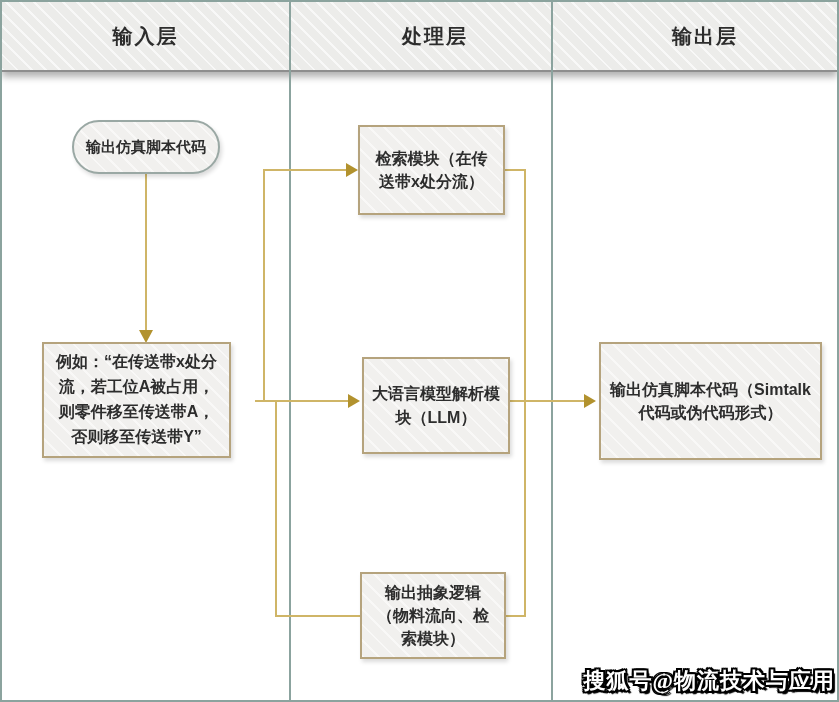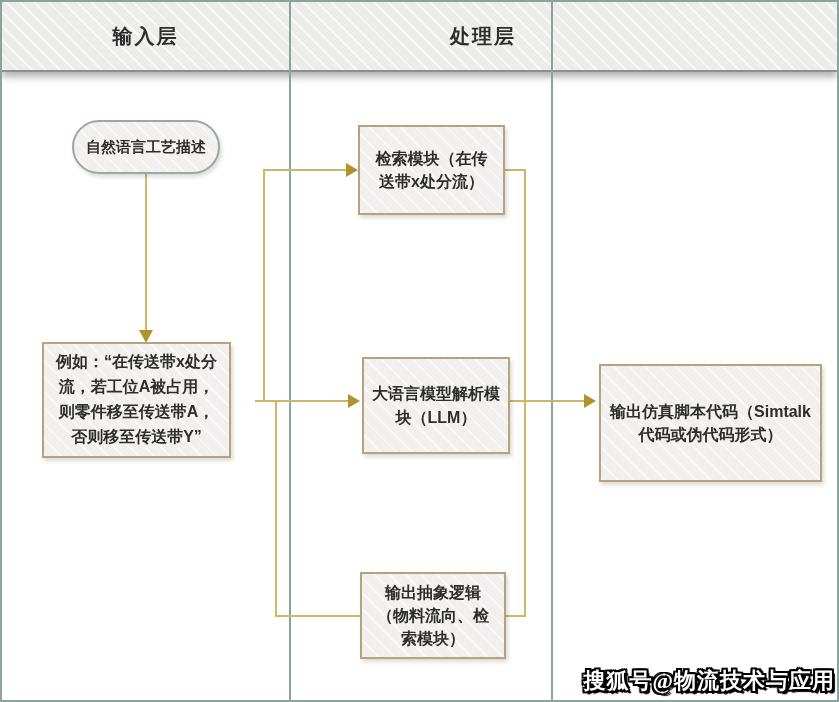--- a/index.html
+++ b/index.html
@@ -18,21 +18,20 @@
   
   .header-band {
     position:absolute; left:0; right:0; top:0; height:70px; z-index:2;
     background-color:#ececea;
     background-image:repeating-linear-gradient(45deg,
       rgba(255,255,255,.65) 0px, rgba(255,255,255,.65) 2px,
       transparent 2px, transparent 10px);
     border-bottom:2px solid #8e8e8e;
     box-shadow:0 5px 7px rgba(0,0,0,.3);
     display:flex;
-    gap:48px;
   }
   .lane-title {
     display:flex; align-items:center; justify-content:center;
     font-size:20px; font-weight:bold; color:#2d2d2d; letter-spacing:2px;
   }
   .lane-title-1 { width:287px; }
   .lane-title-2 { width:284px;padding-left:8px; }
   .lane-title-3 { flex:1; }
 
   
@@ -55,41 +54,42 @@
   }
   .node.stadium {
     border:2px solid #9aa8a4; border-radius:28px;
     font-size:15px;
   }
   .node-input-desc   { left:70px;  top:118px; width:148px; height:54px; }
   .node-input-example{ left:40px;  top:340px; width:189px; height:116px; line-height:1.55; }
   .node-retrieval    { left:356px; top:123px; width:147px; height:90px; }
   .node-llm          { left:360px; top:355px; width:148px; height:97px; }
   .node-abstract     { left:358px; top:570px; width:146px; height:87px; }
-  .node-output       { left:597px; top:340px; width:223px; height:118px; padding:4px 0;margin-top:22px; }
+  .node-output       { left:597px; top:340px; width:223px; height:118px; padding:4px 0; }
 
   
   .watermark {
     position:absolute; right:2px; bottom:4px; z-index:6;
     font-size:22px; font-weight:bold; color:#ffffff; letter-spacing:1px;
     text-shadow:
       -2px -2px 0 #000, 2px -2px 0 #000, -2px 2px 0 #000, 2px 2px 0 #000,
       -2px 0 0 #000, 2px 0 0 #000, 0 -2px 0 #000, 0 2px 0 #000, 3px 3px 1px #000;
     white-space:nowrap;
     font-family:Liberation Serif, serif;
   }
 </style>
 </head>
 <body>
 
 <div class="canvas">
 
   <div class="header-band">
     <div class="lane-title lane-title-1">输入层</div>
     <div class="lane-title lane-title-2">处理层</div>
+    <div class="lane-title lane-title-3">输出层</div>
   </div>
 
   <div class="lane-divider divider-1"></div>
   <div class="lane-divider divider-2"></div>
 
   <svg class="wires" viewBox="0 0 839 702">
 
     <path class="wire" d="M144,172 V329"></path>
     <polygon class="arrowhead" points="137,328 151,328 144,341"></polygon>
 
@@ -101,21 +101,21 @@
 
     <path class="wire" d="M274,399 V614 H359"></path>
     <polygon class="arrowhead" points="359,607 359,621 371,614"></polygon>
 
     <path class="wire" d="M503,168 H523 V614 H504"></path>
 
     <path class="wire" d="M508,399 H582"></path>
     <polygon class="arrowhead" points="582,392 582,406 594,399"></polygon>
   </svg>
 
-  <div class="node stadium node-input-desc">自然语言工艺描述</div>
+  <div class="node stadium node-input-desc">输出仿真脚本代码</div>
 
   <div class="node node-input-example">例如：“在传送带x处分流，若工位A被占用，则零件移至传送带A，否则移至传送带Y”</div>
 
   <div class="node node-retrieval">检索模块（在传送带x处分流）</div>
 
   <div class="node node-llm">大语言模型解析模块（LLM）</div>
 
   <div class="node node-abstract">输出抽象逻辑（物料流向、检索模块）</div>
 
   <div class="node node-output">输出仿真脚本代码（Simtalk 代码或伪代码形式）</div>

